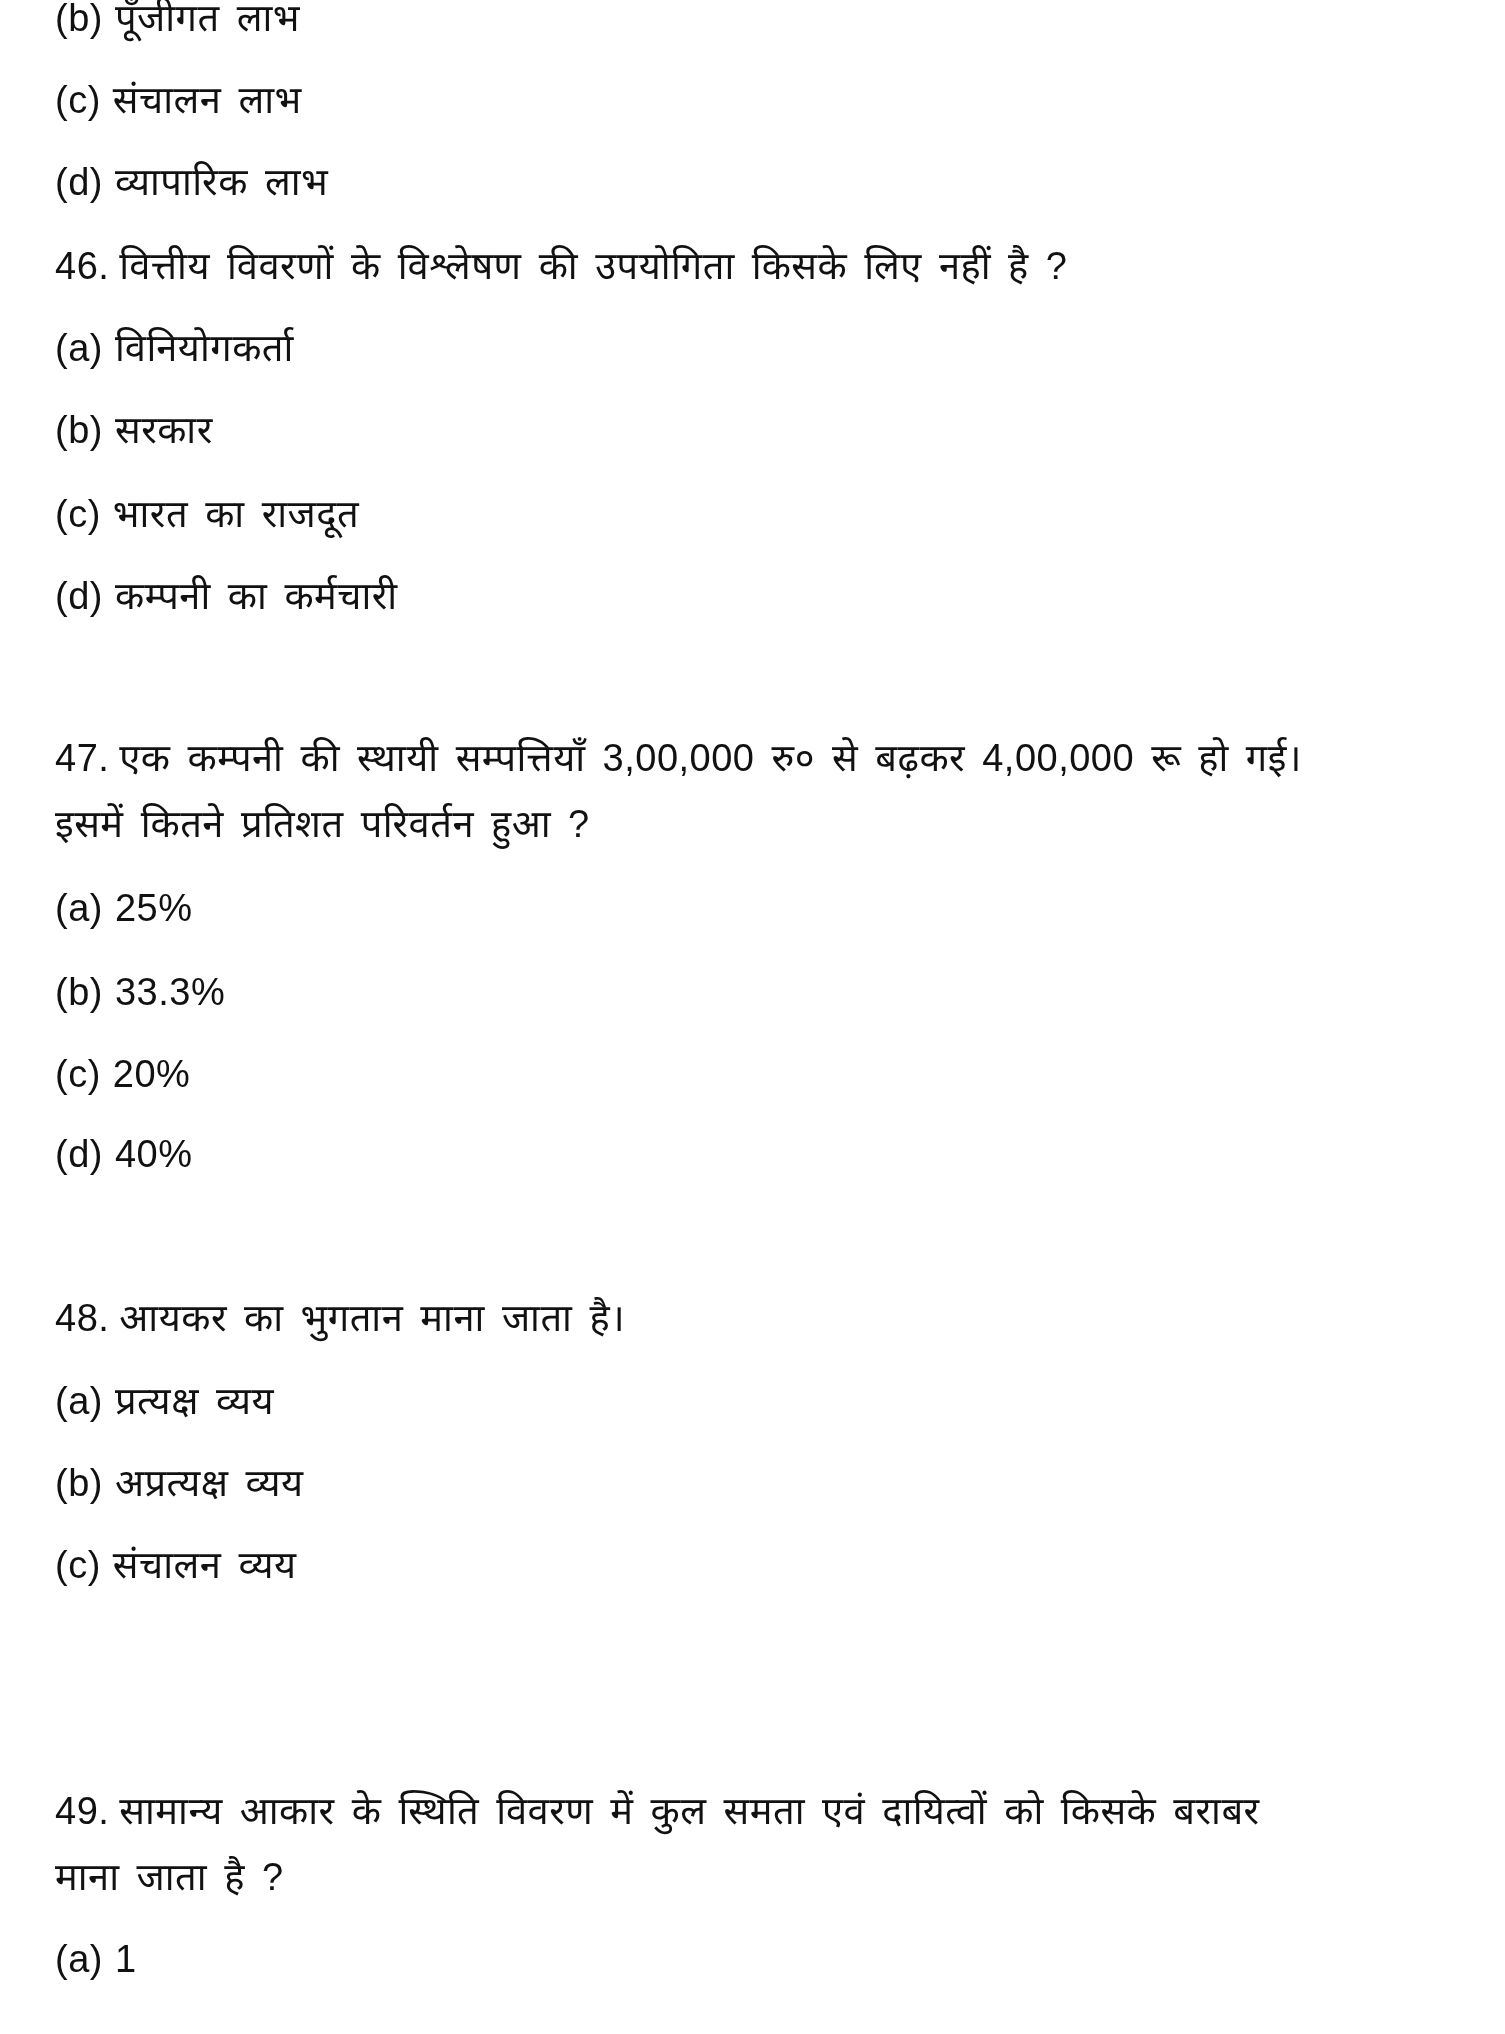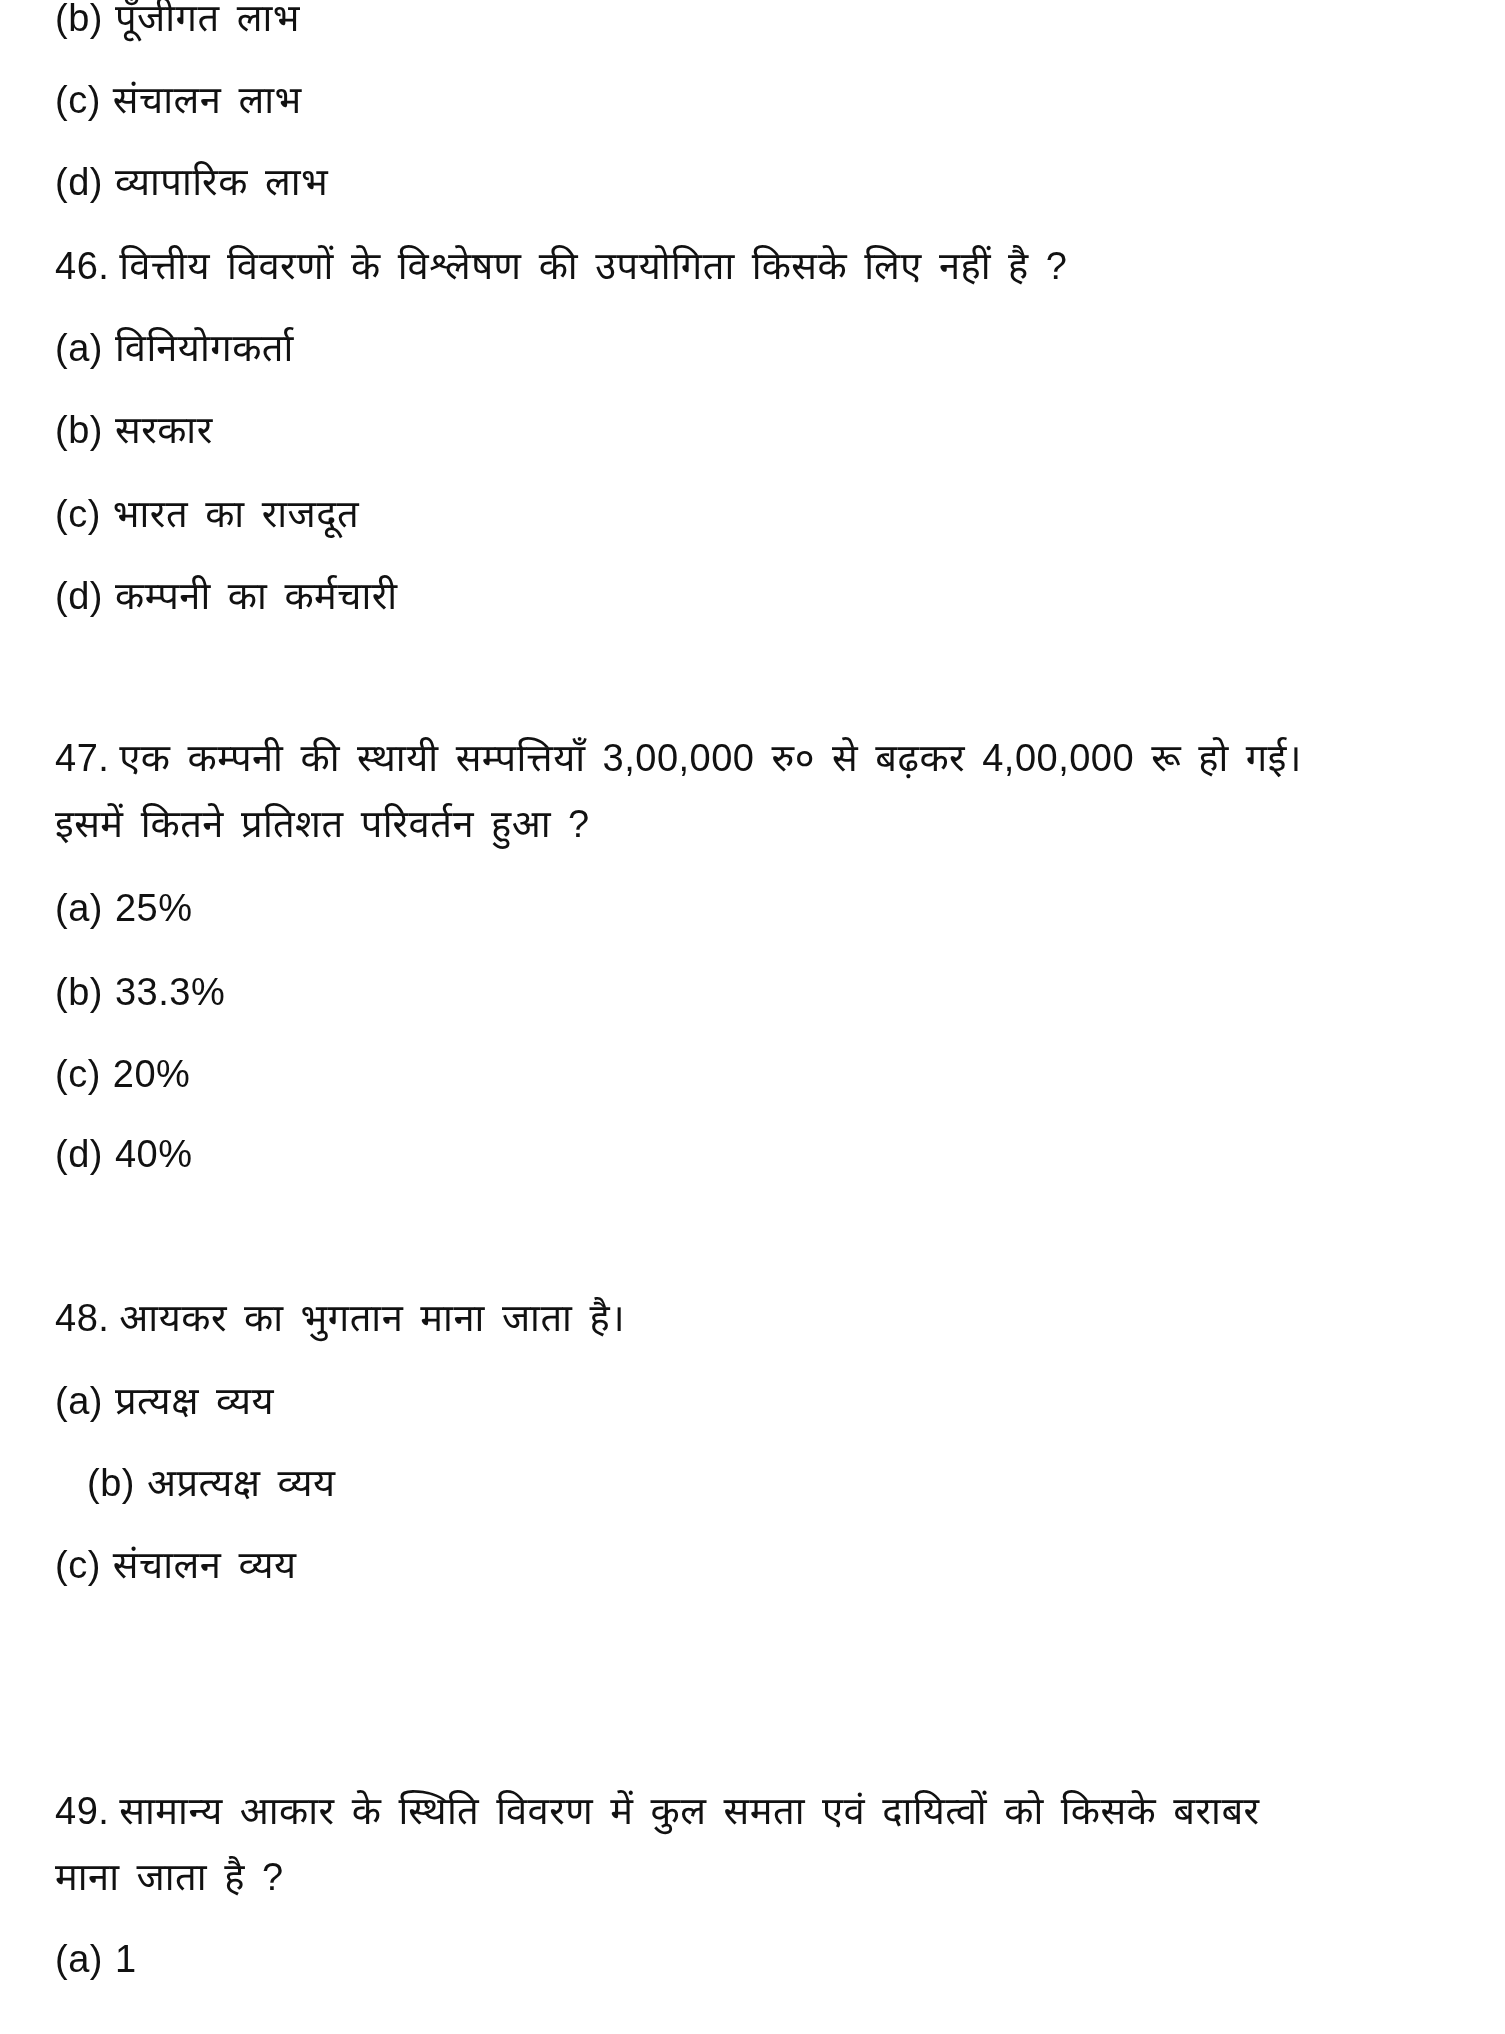--- a/index.html
+++ b/index.html
@@ -89,21 +89,21 @@
   <div class="line" style="top:1130px;">
     <span class="label">(d)</span><span>40%</span>
   </div>
 
   <div class="line" style="top:1294px;">
     <span class="qnum">48.</span><span>आयकर का भुगतान माना जाता है।</span>
   </div>
   <div class="line" style="top:1377px;text-align:right;">
     <span class="label">(a)</span><span>प्रत्यक्ष व्यय</span>
   </div>
-  <div class="line" style="top:1459px;margin-left:32px;">
+  <div class="line" style="top:1459px;">
     <span class="label">(b)</span><span>अप्रत्यक्ष व्यय</span>
   </div>
   <div class="line" style="top:1541px;">
     <span class="label">(c)</span><span>संचालन व्यय</span>
   </div>
 
   <div class="line" style="top:1787px;">
     <span class="qnum">49.</span><span>सामान्य आकार के स्थिति विवरण में कुल समता एवं दायित्वों को किसके बराबर</span>
   </div>
   <div class="line" style="top:1853px;">

